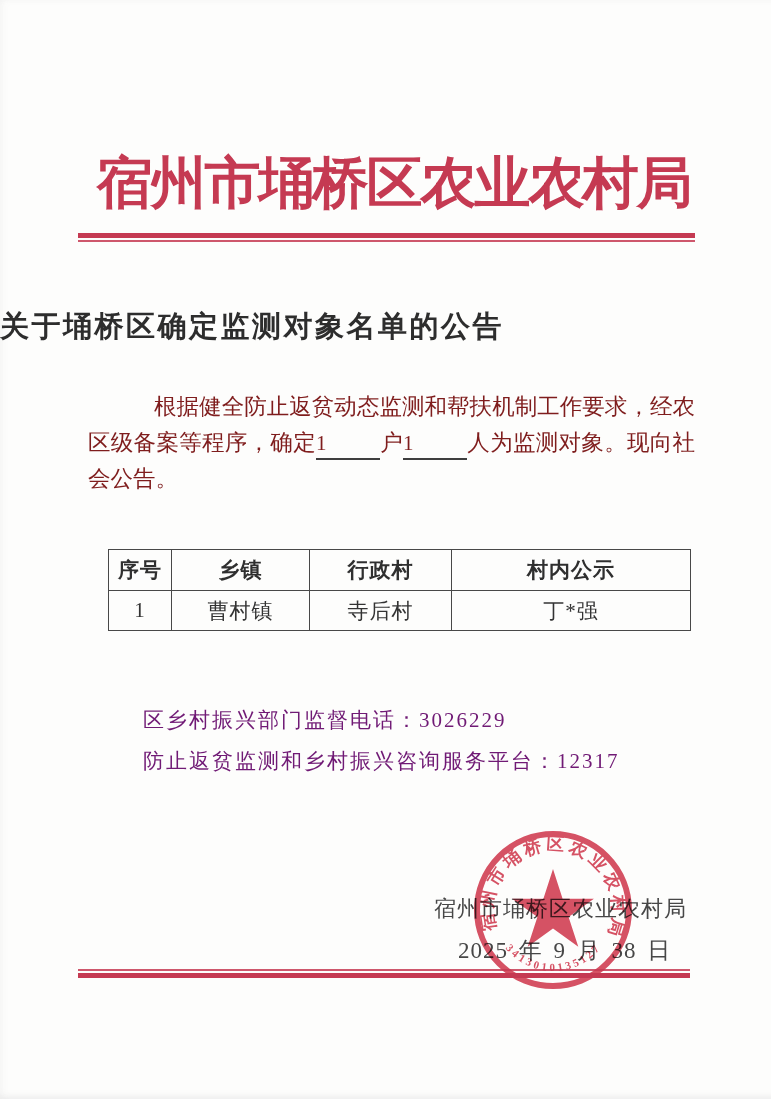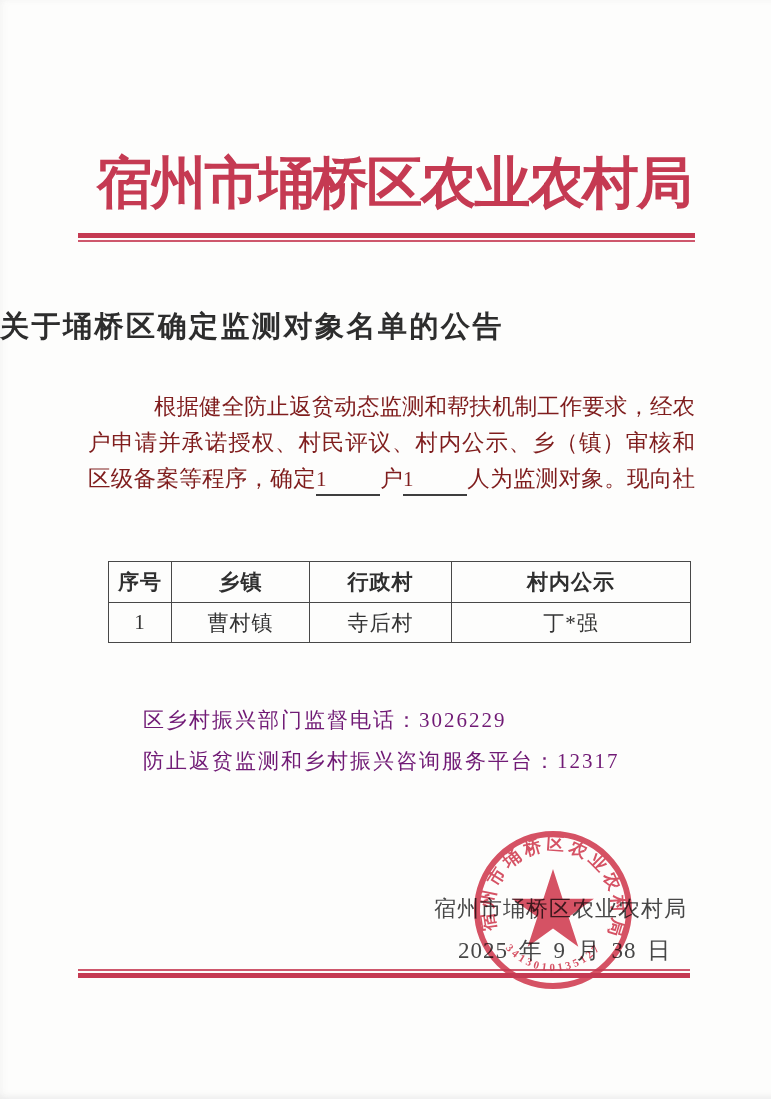--- a/index.html
+++ b/index.html
@@ -52,21 +52,21 @@
   .body-line.indent{padding-left:66px;}
   .body-line.last{text-align-last:left;}
   .blank{
     display:inline-block;width:64px;height:30px;line-height:30px;
     text-align:center;border-bottom:2px solid #3e3e3e;
     font-size:21px;
   }
 
   
   .monitor-table{
-    position:absolute;left:108px;top:561px;width:582px;
+    position:absolute;left:108px;top:549px;width:582px;
     border-collapse:collapse;table-layout:fixed;
     color:#333;
   }
   .monitor-table th,.monitor-table td{
     border:1.5px solid #484848;text-align:center;vertical-align:middle;
     padding:0;overflow:hidden;
   }
   .monitor-table th{
     height:40px;
     font-family:"Liberation Sans","DejaVu Sans",sans-serif;
@@ -109,22 +109,22 @@
 <div class="page">
 
   <div class="letterhead">宿州市埇桥区农业农村局</div>
   <div class="divider head-thick"></div>
   <div class="divider head-thin"></div>
 
   <div class="doc-title">关于埇桥区确定监测对象名单的公告</div>
 
   <div class="body-block">
     <div class="body-line indent">根据健全防止返贫动态监测和帮扶机制工作要求，经农</div>
-    <div class="body-line">户申请并承诺授权、村民评议、村内公示、乡（镇）审核和</div>
     <div class="body-line"><span>区级备案等程序，确定</span><span class="blank">1</span><span>户</span><span class="blank">1</span><span>人为监测对象。现向社</span></div>
+    <div class="body-line last">会公告。</div>
   </div>
 
   <table class="monitor-table">
     <colgroup>
       <col style="width:63px">
         <col style="width:138px">
         <col style="width:142px">
         <col style="width:239px">
     </colgroup>
     <thead>

